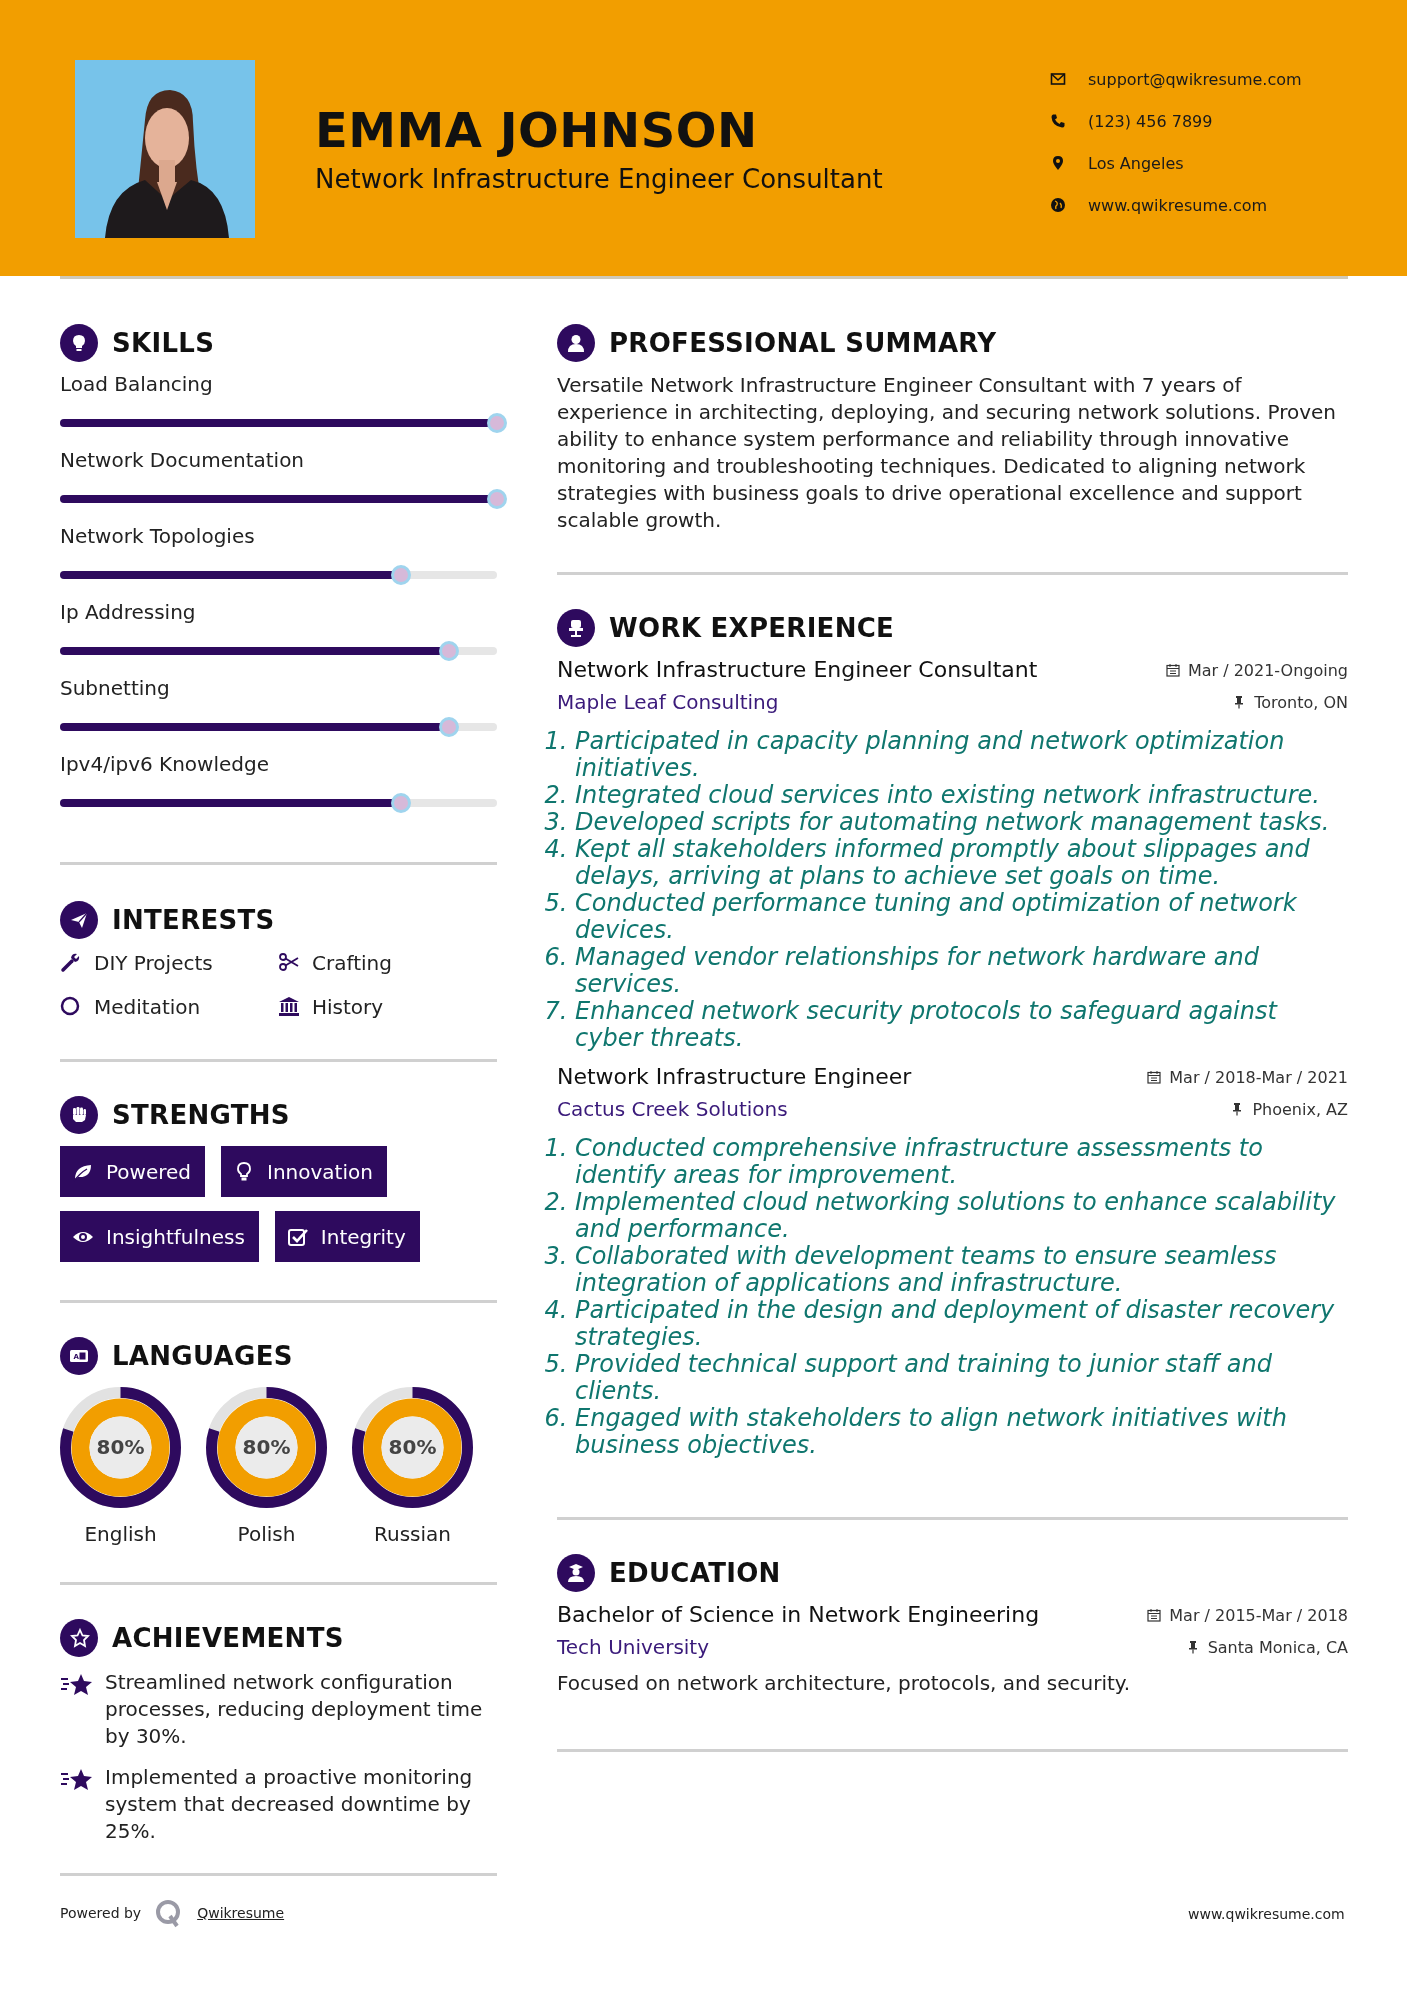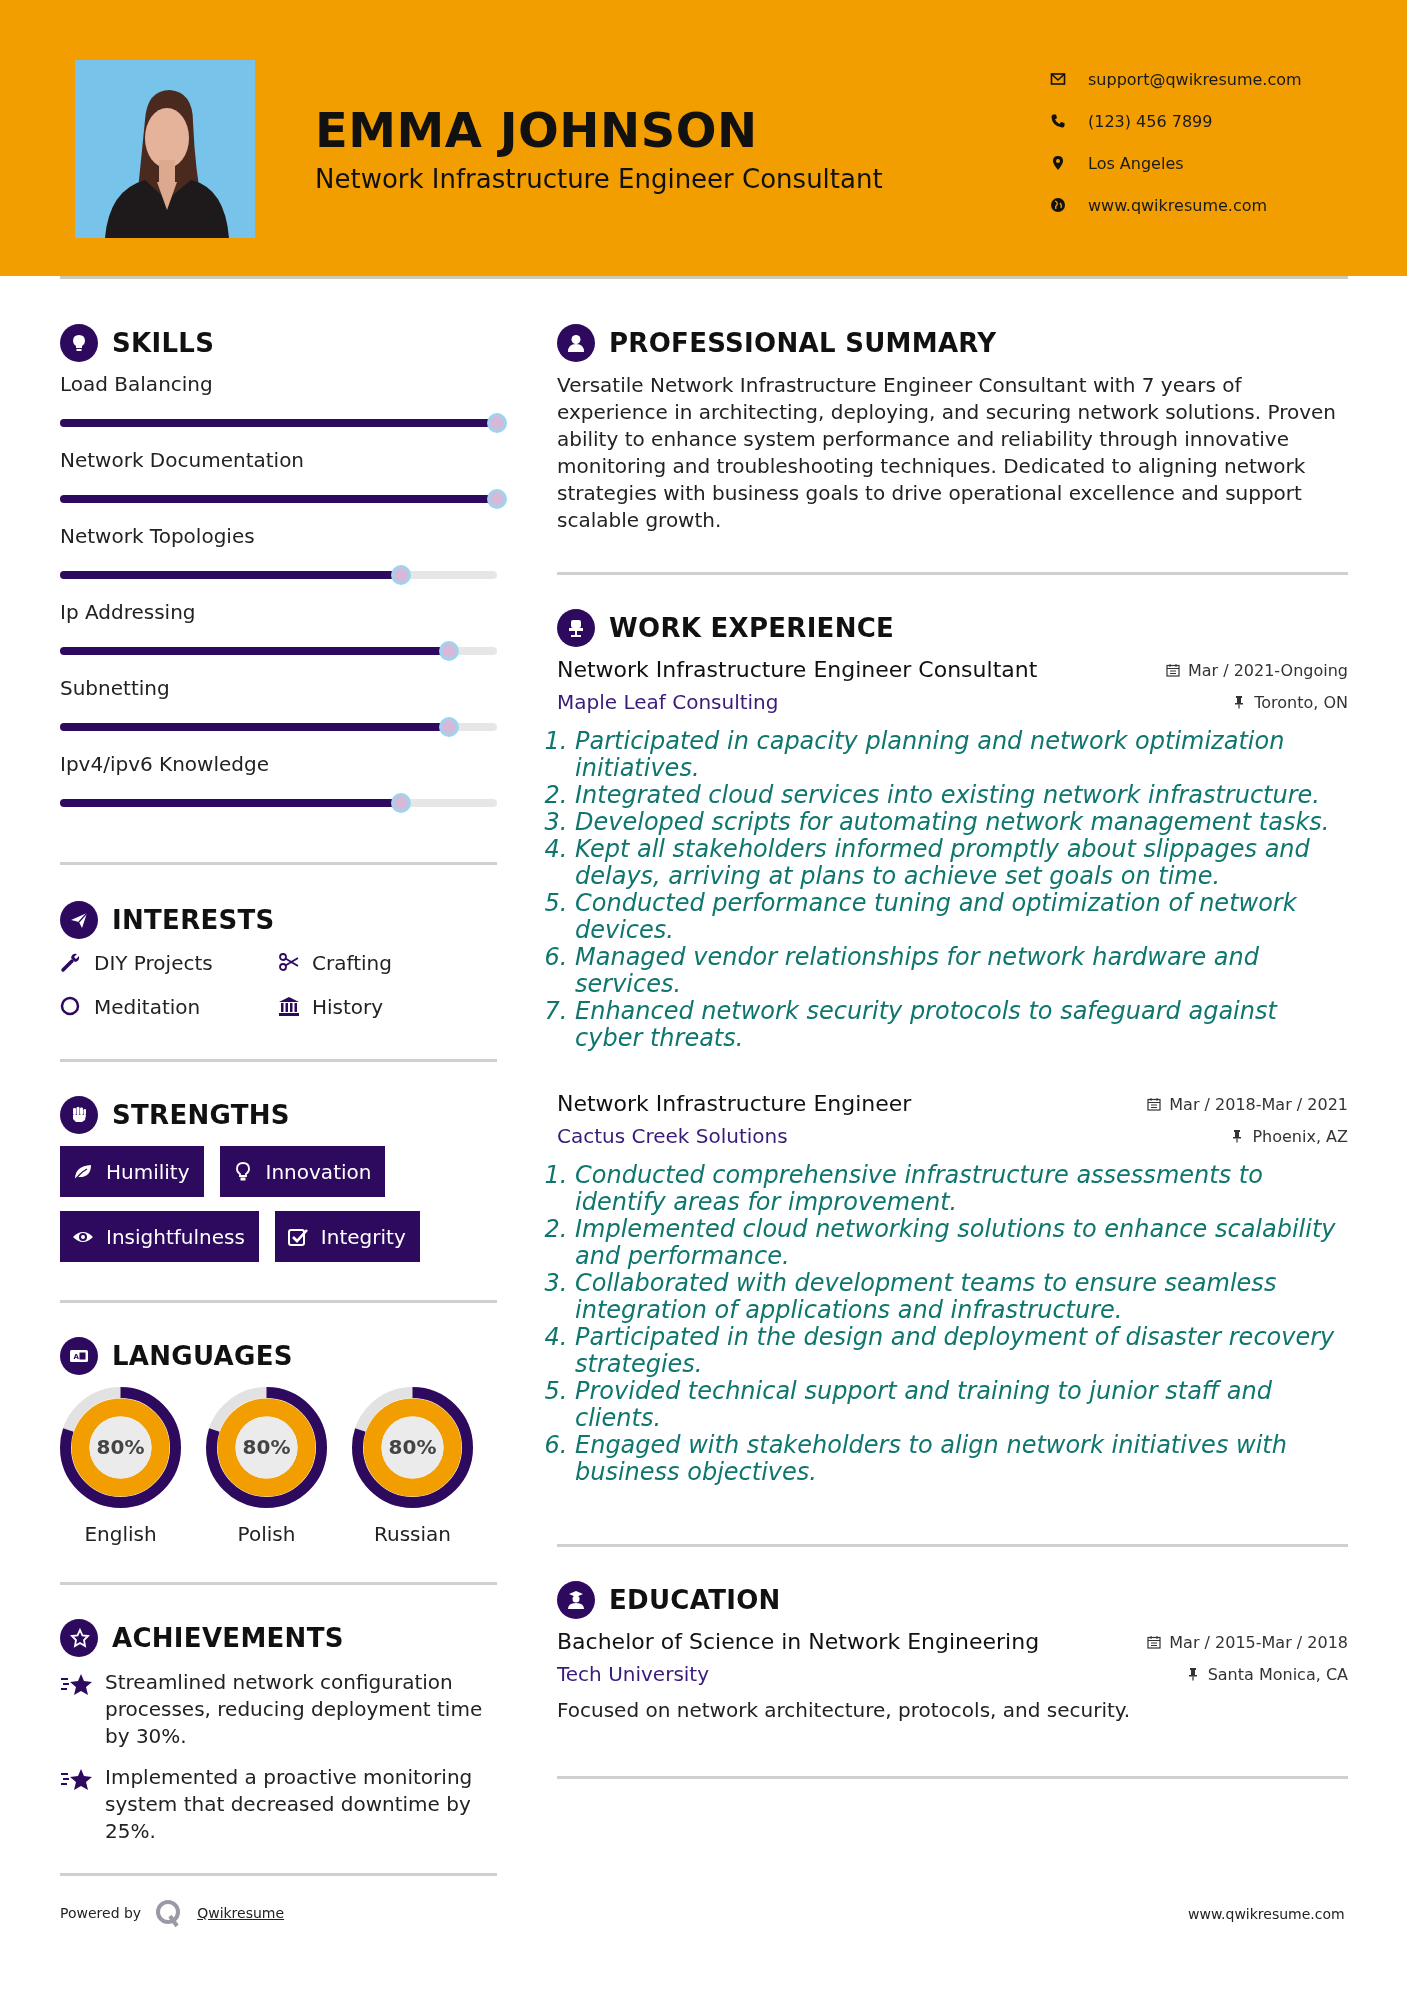--- a/index.html
+++ b/index.html
@@ -258,21 +258,21 @@
     <span class="section-title">STRENGTHS</span>
   </div>
   <div class="strengths">
     <div class="strength">
       <span class="ic">
           <svg viewBox="0 0 22 22">
             <path d="M3 18 Q3 5 19 4 Q19 17 6 16Z" fill="#fff"></path>
             <path d="M2 20 Q8 12 15 8" stroke="#2e0a5e" stroke-width="1.3" fill="none"></path>
           </svg>
         </span>
-      <span>Humility</span>
+      <span>Powered</span>
     </div>
     <div class="strength">
       <span class="ic">
           <svg viewBox="0 0 22 22">
             <path d="M11 2 Q17 2 17 8 Q17 11 14 13 L14 15 L8 15 L8 13 Q5 11 5 8 Q5 2 11 2Z" fill="none" stroke="#fff" stroke-width="1.8"></path>
             <rect x="8.5" y="16.5" width="5" height="3" fill="#fff"></rect>
           </svg>
         </span>
       <span>Innovation</span>
     </div>
@@ -422,21 +422,21 @@
       <li>Participated in capacity planning and network optimization initiatives.</li>
       <li>Integrated cloud services into existing network infrastructure.</li>
       <li>Developed scripts for automating network management tasks.</li>
       <li>Kept all stakeholders informed promptly about slippages and delays, arriving at plans to achieve set goals on time.</li>
       <li>Conducted performance tuning and optimization of network devices.</li>
       <li>Managed vendor relationships for network hardware and services.</li>
       <li>Enhanced network security protocols to safeguard against cyber threats.</li>
     </ol>
   </div>
 
-  <div class="job" style="margin-top:39px;">
+  <div class="job" style="margin-top:12px;">
     <div class="job-row">
       <span class="job-role">Network Infrastructure Engineer</span>
       <span class="job-date">
         <svg viewBox="0 0 14 14">
             <rect x="1" y="2.5" width="12" height="10.5" fill="none" stroke="#333" stroke-width="1.2"></rect>
             <path d="M1 5.5 L13 5.5 M4 1 L4 4 M10 1 L10 4 M4 8 L10 8 M4 10.5 L10 10.5" stroke="#333" stroke-width="1"></path>
           </svg>
         <span>Mar / 2018-Mar / 2021</span>
       </span>
     </div>

